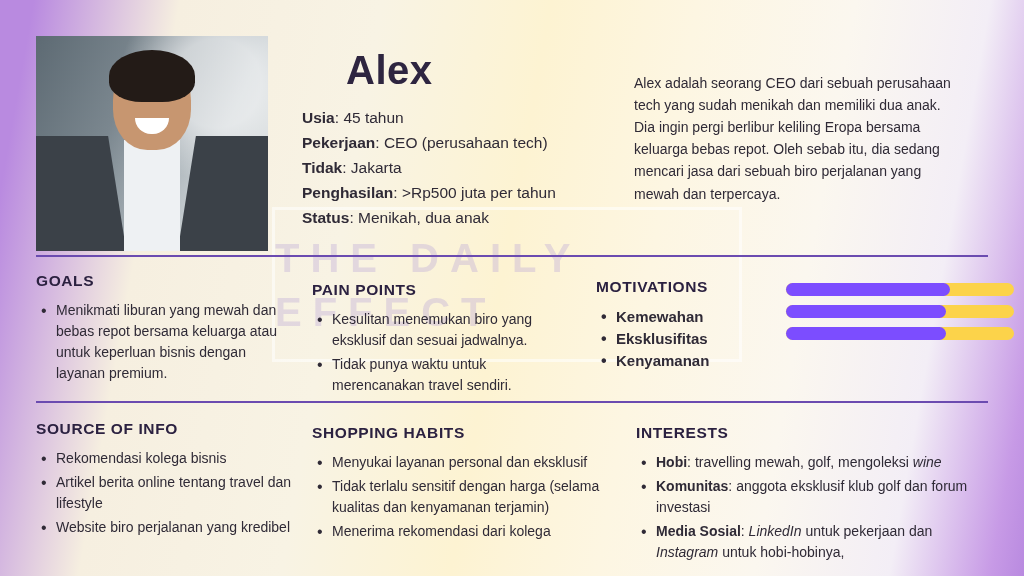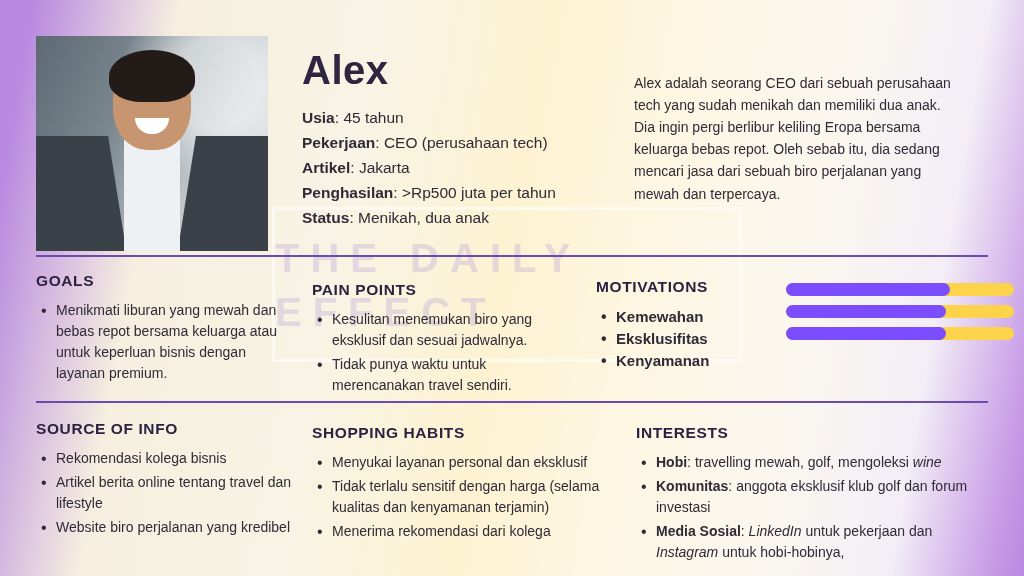--- a/index.html
+++ b/index.html
@@ -90,21 +90,21 @@
     position: absolute; top: 100px;
     width: 92px; height: 125px;
     background: #3b4148;
   }
   .photo .jacket-l { left: -10px; transform: skewX(9deg); border-radius: 18px 0 0 0; }
   .photo .jacket-r { right: -10px; transform: skewX(-9deg); border-radius: 0 18px 0 0; }
 
   .headline { position: absolute; left: 266px; top: 12px; width: 330px; }
   .name {
     font-size: 40px; font-weight: 700; color: #2e2540;
-    letter-spacing: .5px; margin-bottom: 12px;
+    letter-spacing: .5px; margin-bottom: 12px; margin-left: 44px;
   }
   .fact { font-size: 15.5px; color: #2f2a36; line-height: 1.62; }
   .fact b { font-weight: 700; }
 
   .summary {
     position: absolute; left: 598px; top: 36px; width: 320px;
     font-size: 14px; line-height: 1.58; color: #2f2a36;
   }
 
   
@@ -190,21 +190,21 @@
         <div class="name">Alex</div>
         <div class="fact">
           <b>Usia</b>:
           <span>45 tahun</span>
         </div>
         <div class="fact">
           <b>Pekerjaan</b>:
           <span>CEO (perusahaan tech)</span>
         </div>
         <div class="fact">
-          <b>Artikel</b>:
+          <b>Tidak</b>:
           <span>Jakarta</span>
         </div>
         <div class="fact">
           <b>Penghasilan</b>:
           <span>&gt;Rp500 juta per tahun</span>
         </div>
         <div class="fact">
           <b>Status</b>:
           <span>Menikah, dua anak</span>
         </div>

